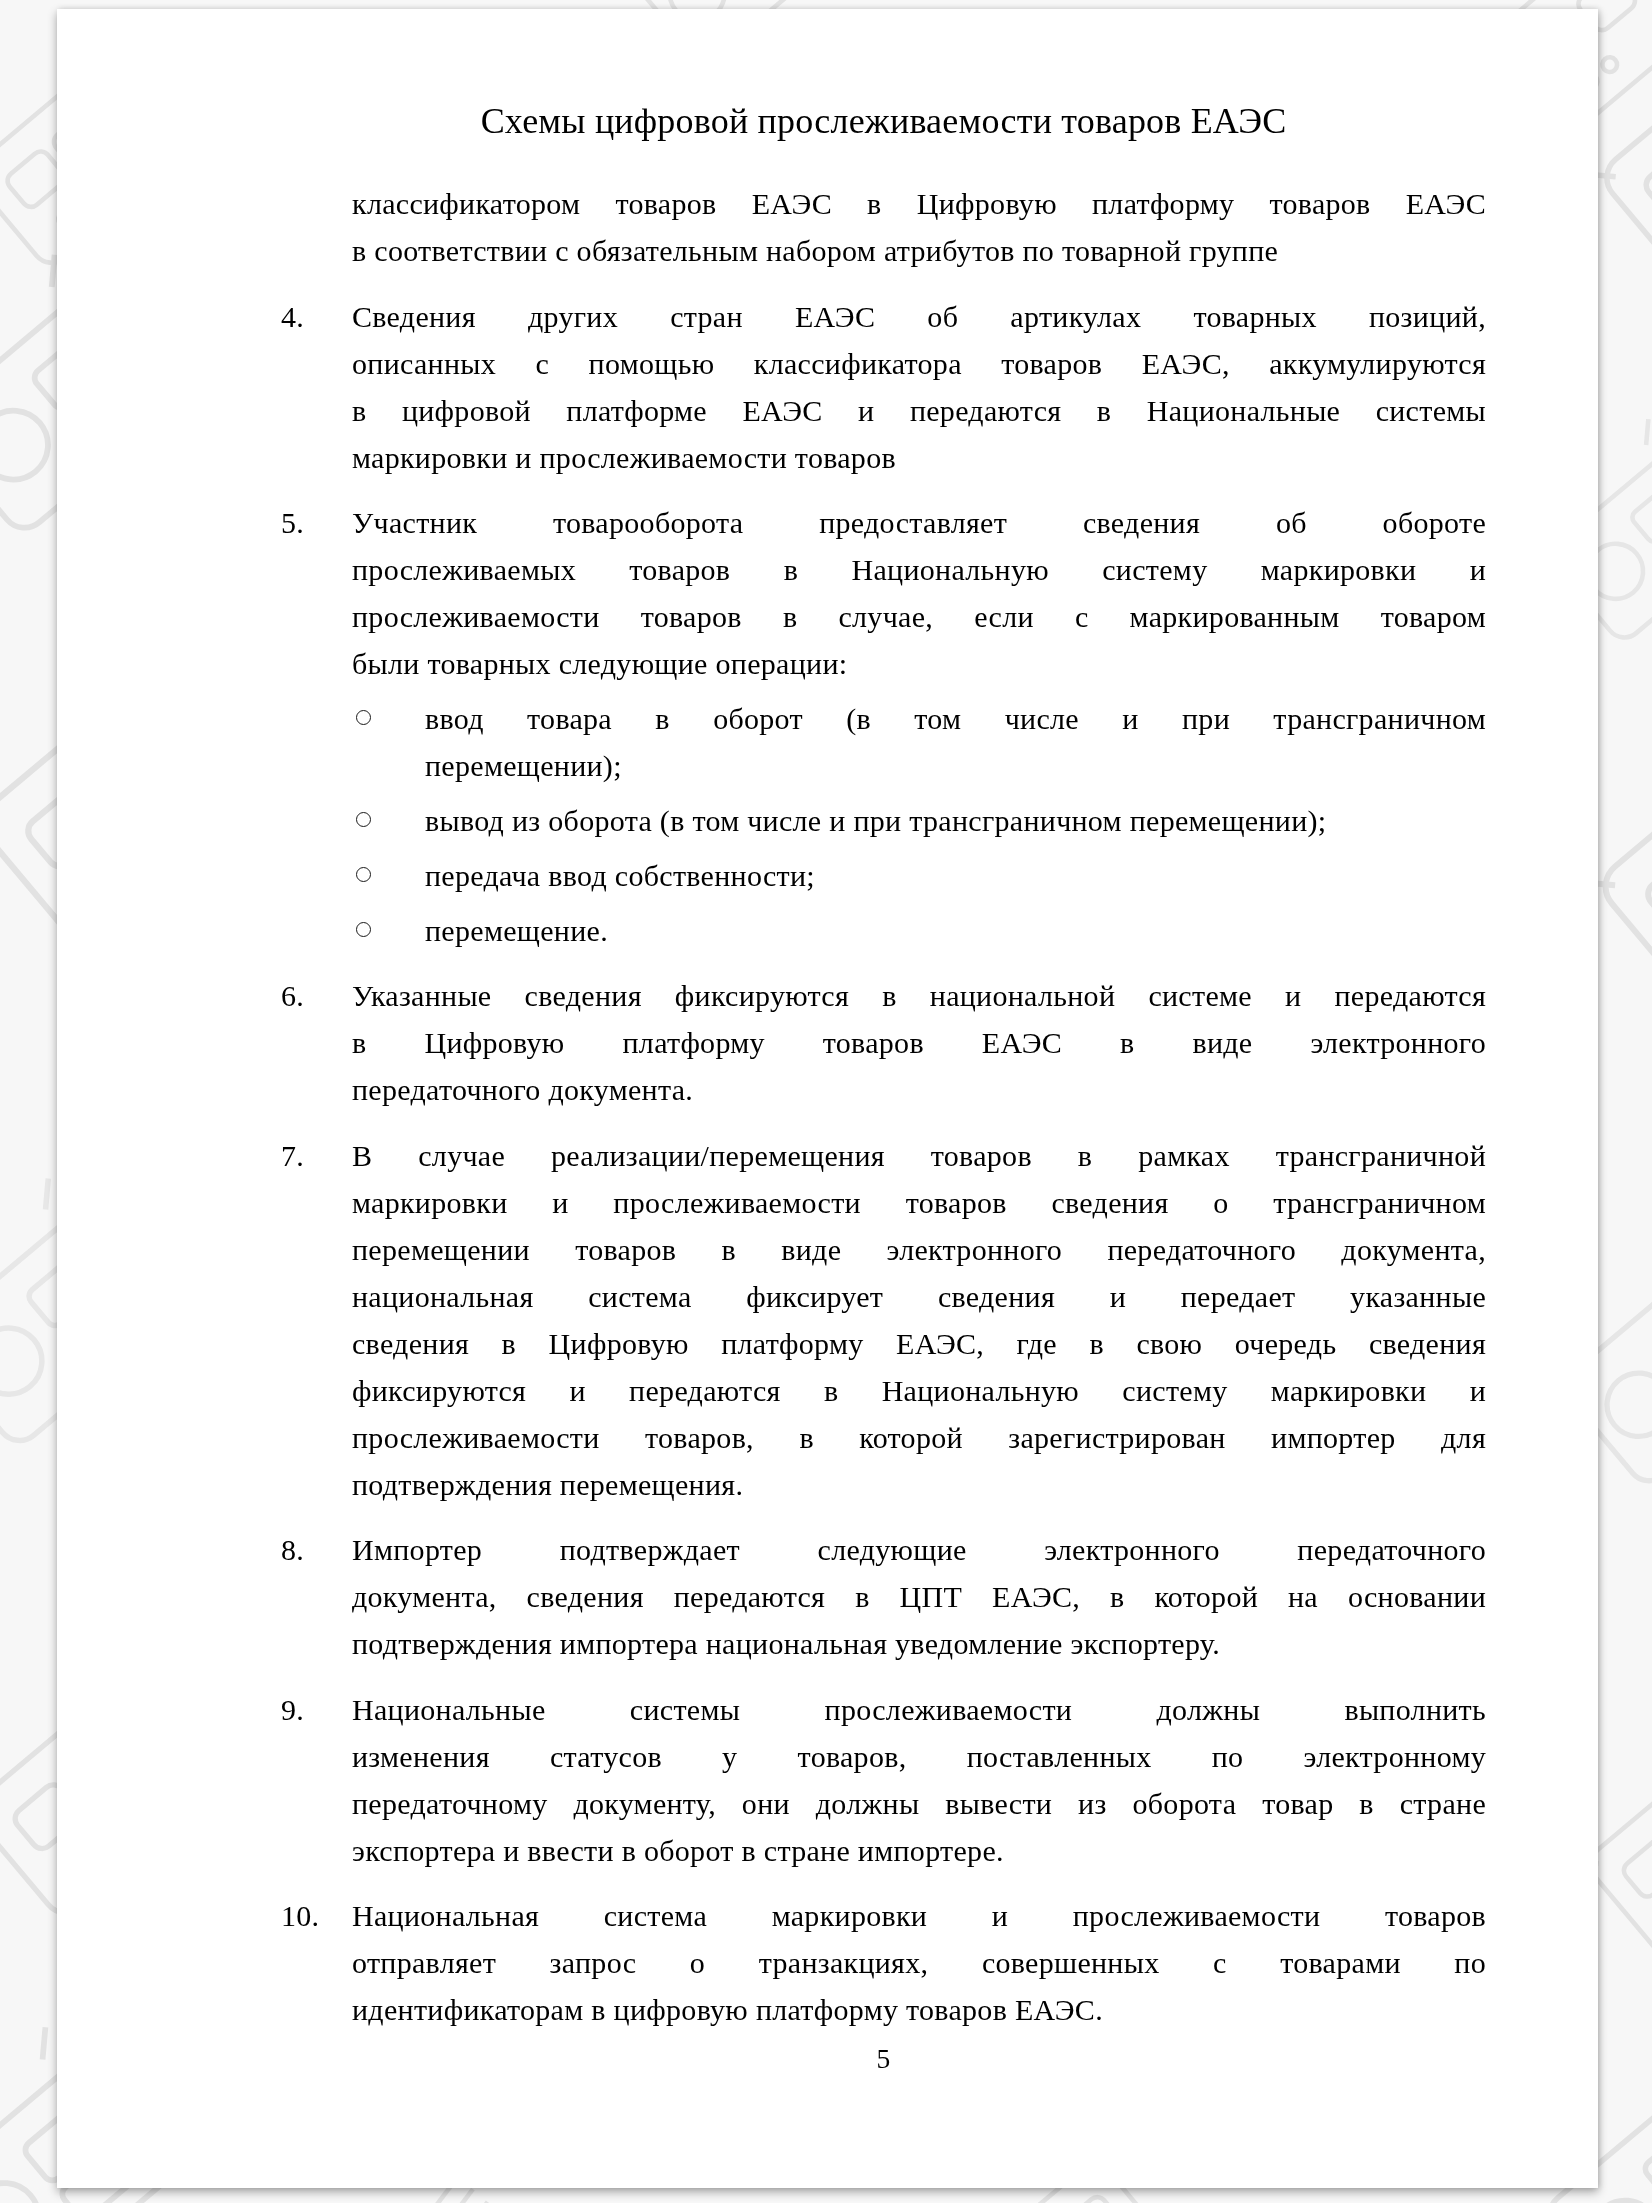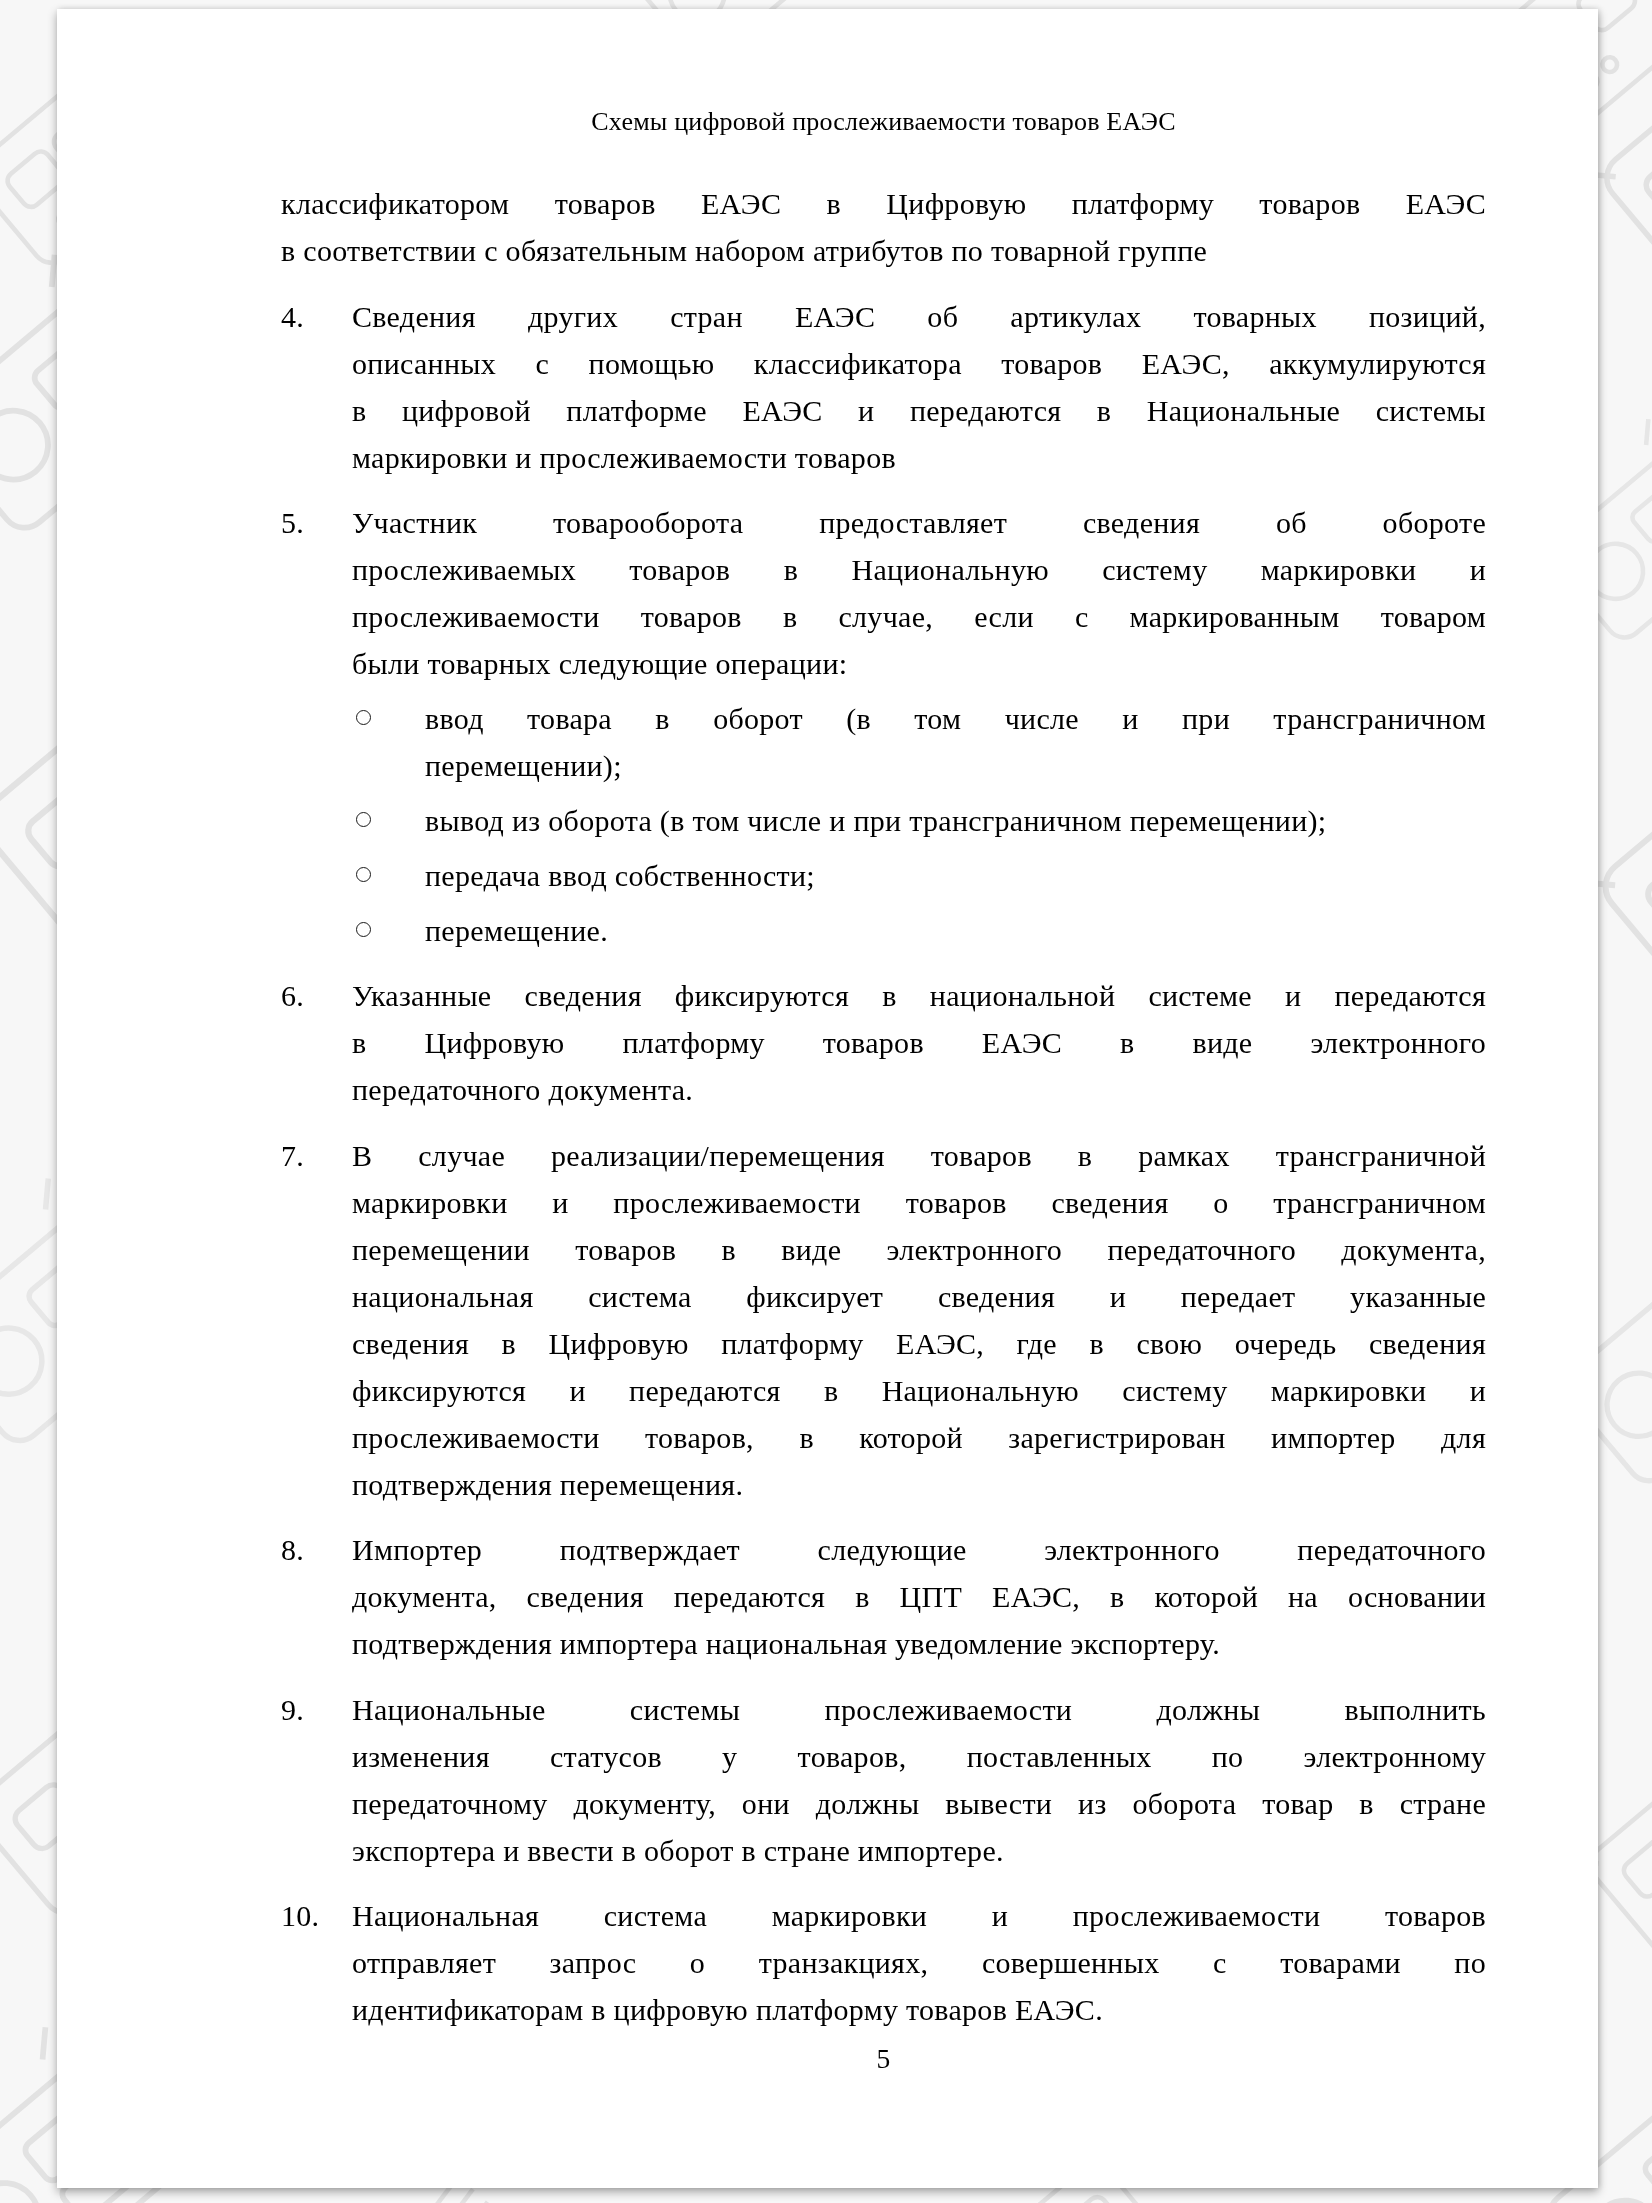--- a/index.html
+++ b/index.html
@@ -17,25 +17,25 @@
     background:#ffffff;
     box-shadow:0 3.7px 9.2px rgba(0,0,0,0.33), 1.8px 0 5.5px rgba(0,0,0,0.12);
   }
   .content{
     position:absolute;left:224px;right:112px;top:0;
     font-size:30px;letter-spacing:0.3px;line-height:47px;
   }
   .doc-title{
     padding-top:94px;
     text-align:center;
-    font-size:26px;line-height:37px;letter-spacing:0.2px;
+    font-size:36px;line-height:37px;letter-spacing:0.2px;
   }
   .doc-body{margin-top:40px;}
   .para{margin-top:18.4px;}
-  .para.plain{}
+  .para.plain{margin-left:71px;}
   .para.numbered{display:flex;}
   .para.bullet{display:flex;margin-left:71px;margin-top:8px;}
   .num{flex:0 0 71px;width:71px;}
   .marker-col{flex:0 0 73px;width:73px;position:relative;}
   .marker-circle{
     position:absolute;left:3.7px;top:14.7px;width:15.6px;height:15.6px;
     border:1.8px solid #1a1a1a;border-radius:50%;
     box-sizing:border-box;
   }
   .lines{flex:1 1 auto;min-width:0;}

